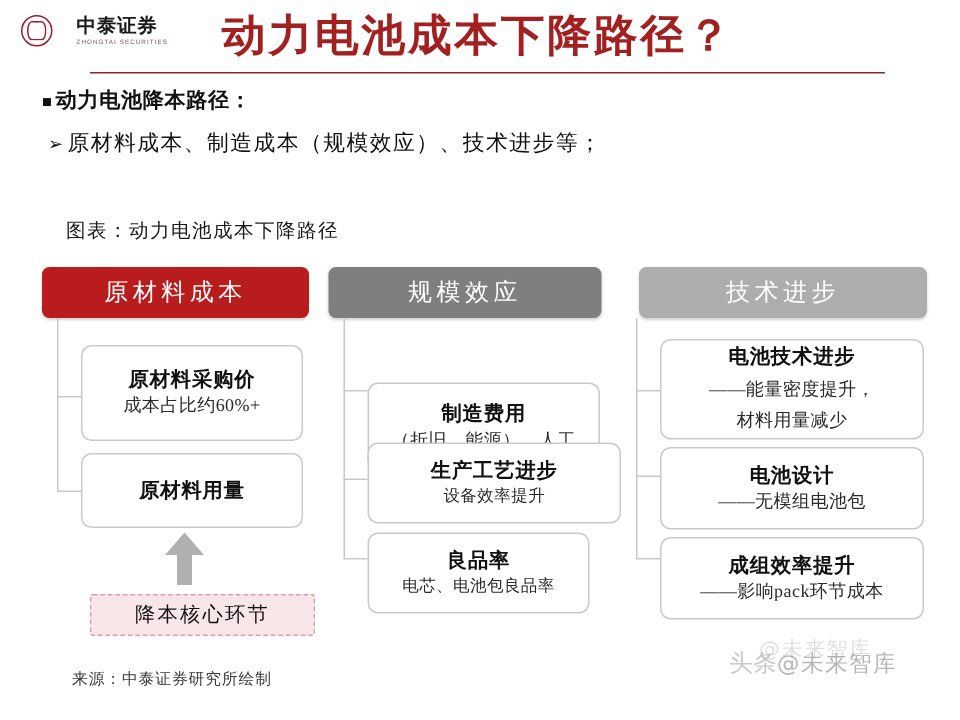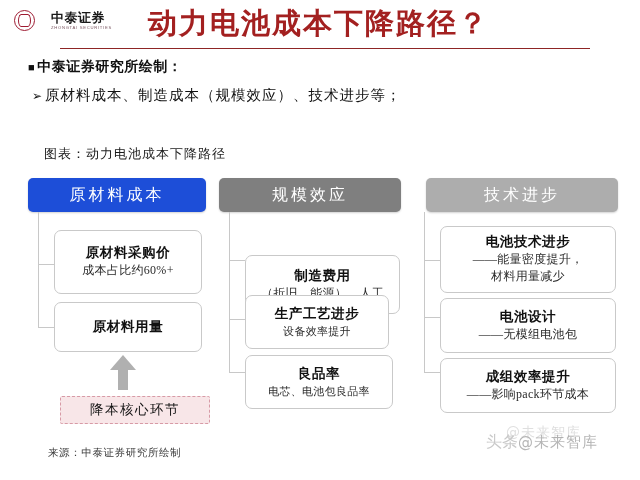--- a/index.html
+++ b/index.html
@@ -50,21 +50,21 @@
   .col-1{left:28px;width:178px;}
   .col-2{left:219px;width:182px;}
   .col-3{left:414px;width:204px;}
 
   .head-box{
     height:34px;border-radius:5px;color:#fff;
     display:flex;align-items:center;justify-content:center;
     font-size:16px;letter-spacing:3px;font-weight:500;
     box-shadow:0 1px 2px rgba(0,0,0,.18);
   }
-  .head-1{background:#1d4ed8;}
+  .head-1{background:#b91c1c;}
   .head-2{background:#7f7f7f;}
   .head-3{background:#adadad;margin-left:12px;}
 
   .trunk{position:absolute;width:0;border-left:1.2px solid #c8c8c8;}
   .branch{position:absolute;height:0;border-top:1.2px solid #c8c8c8;}
 
   .node{
     position:absolute;
     border:1px solid #c9c9c9;border-radius:7px;background:#fff;
     box-sizing:border-box;
@@ -107,21 +107,21 @@
       <div class="logo-txt">
         <span class="logo-cn">中泰证券</span>
         <span class="logo-en">ZHONGTAI SECURITIES</span>
       </div>
     </div>
     <div class="title">动力电池成本下降路径？</div>
     <div class="title-rule"></div>
   </div>
 
   <div class="bullet1">
-    <span class="sq">■</span><span>中泰证券研究所绘制：</span>
+    <span class="sq">■</span><span>动力电池降本路径：</span>
   </div>
   <div class="bullet2">
     <span class="tri">➢</span><span>原材料成本、制造成本（规模效应）、技术进步等；</span>
   </div>
 
   <div class="figcap">图表：动力电池成本下降路径</div>
 
   <div class="diagram">
 
     <div class="col col-1">
@@ -144,38 +144,38 @@
     </div>
     <div class="trunk" style="left:229px;top:34px;height:160px;"></div>
     <div class="branch" style="left:229px;top:82px;width:16px;"></div>
     <div class="branch" style="left:229px;top:141px;width:16px;"></div>
     <div class="branch" style="left:229px;top:194px;width:16px;"></div>
 
     <div class="node" style="left:245px;top:52px;width:155px;height:59px;margin-top:25px;">
       <div class="n-title">制造费用</div>
       <div class="n-sub">（折旧、能源）、人工</div>
     </div>
-    <div class="node" style="left:245px;top:117px;width:144px;height:54px;">
+    <div class="node" style="left:245px;top:117px;width:169px;height:54px;">
       <div class="n-title">生产工艺进步</div>
       <div class="n-sub small">设备效率提升</div>
     </div>
     <div class="node" style="left:245px;top:177px;width:148px;height:54px;">
       <div class="n-title">良品率</div>
       <div class="n-sub small">电芯、电池包良品率</div>
     </div>
 
     <div class="col col-3">
       <div class="head-box head-3">技术进步</div>
     </div>
     <div class="trunk" style="left:424px;top:34px;height:160px;"></div>
     <div class="branch" style="left:424px;top:82px;width:16px;"></div>
     <div class="branch" style="left:424px;top:139px;width:16px;"></div>
     <div class="branch" style="left:424px;top:194px;width:16px;"></div>
 
-    <div class="node" style="left:440px;top:48px;width:176px;height:67px;">
+    <div class="node" style="left:440px;top:48px;width:176px;height:67px;justify-content:space-between;">
       <div class="n-title">电池技术进步</div>
       <div class="n-sub">——能量密度提升，</div>
       <div class="n-sub">材料用量减少</div>
     </div>
     <div class="node" style="left:440px;top:120px;width:176px;height:55px;">
       <div class="n-title">电池设计</div>
       <div class="n-sub">——无模组电池包</div>
     </div>
     <div class="node" style="left:440px;top:180px;width:176px;height:55px;">
       <div class="n-title">成组效率提升</div>

